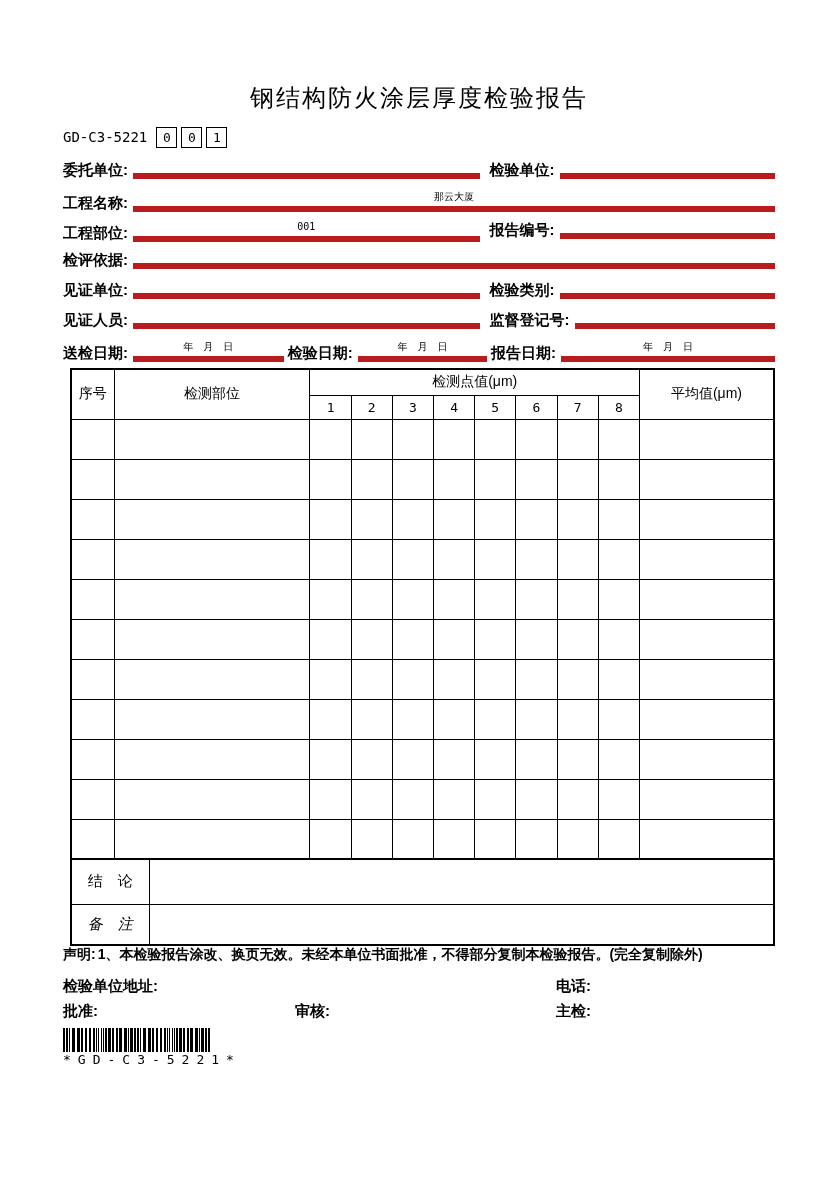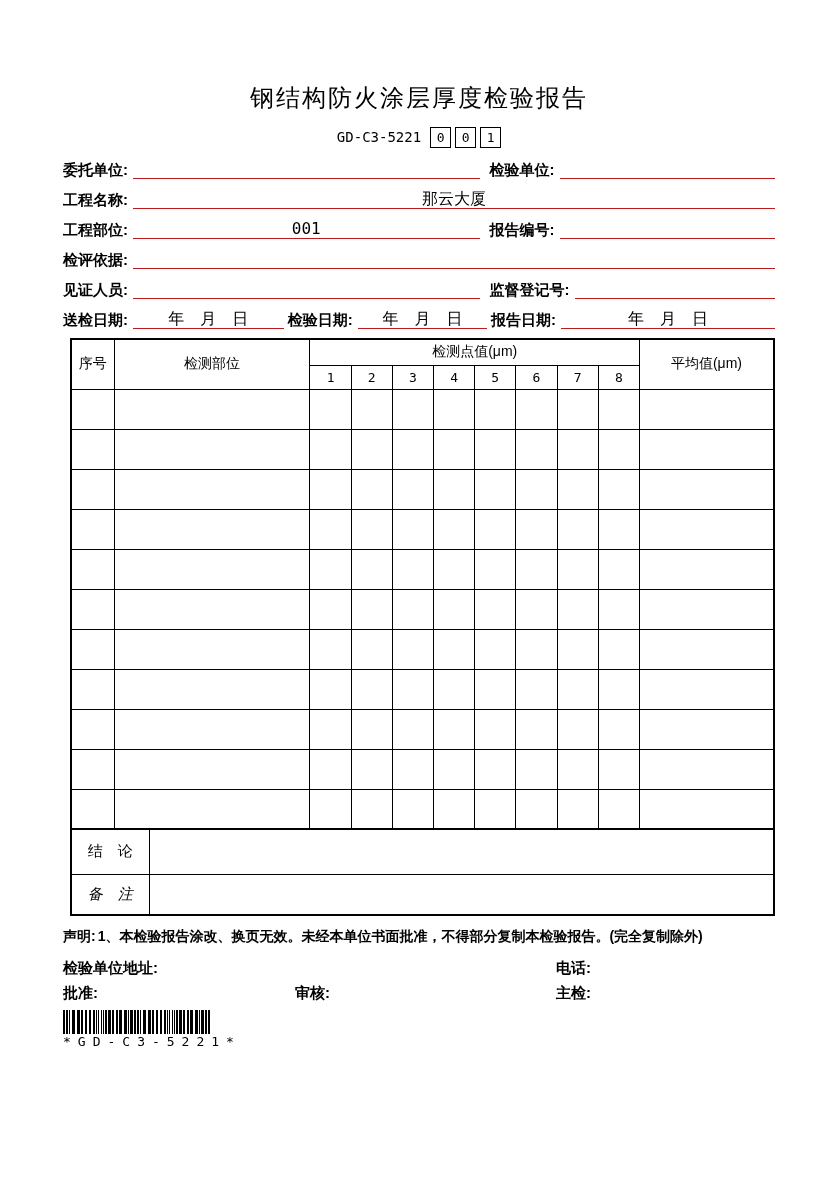--- a/index.html
+++ b/index.html
@@ -13,38 +13,38 @@
   .page { padding: 84px 63px 0 63px; }
 
   
   .title {
     text-align: center; font-size: 24px; font-weight: 400;
     letter-spacing: 2px; line-height: 28px; margin-bottom: 14px;
   }
 
   
   .code-row {
-    display: flex; justify-content: center; align-items: center;
+    display: flex; justify-content: flex-start; align-items: center;
     height: 22px; margin-bottom: 6px;
   }
   .mono { font-family: "DejaVu Sans Mono", "Liberation Mono", monospace; }
   .form-code { font-size: 14px; margin-right: 5px; }
   .code-box {
     width: 21px; height: 21px; border: 1px solid #000; margin-left: 4px;
     display: inline-flex; align-items: center; justify-content: center;
     font-size: 13px;
   }
 
   
   .info-row { display: flex; align-items: center; height: 30px; }
   .field { display: flex; align-items: flex-end; min-width: 0; }
   .label { white-space: nowrap; font-weight: 600; font-size: 15px; padding-right: 5px; line-height: 19px; }
   .line {
-    flex: 1; border-bottom: 1px solid #b91c1c; text-align: center;
-    min-height: 19px; line-height: 19px; font-size: 16px;
+    flex: 1; border-bottom: 6px solid #b91c1c; text-align: center;
+    min-height: 19px; line-height: 19px; font-size: 10px;
   }
   .w-left  { width: 58.5%; }
   .w-right { flex: 1; margin-left: 10px; }
   .w-full  { width: 100%; }
   .w-d1 { width: 31%; }
   .w-d2 { width: 28%; margin-left: 4px; }
   .w-d3 { flex: 1; margin-left: 4px; }
 
   
   table.report {
@@ -66,21 +66,21 @@
   thead th.num { font-family: "DejaVu Sans Mono", "Liberation Mono", monospace; }
   tbody td { height: 40px; }
   table.bottom { margin-top: -2px; }
   .c-lbl { width: 78px; }
   table.bottom td.lbl { font-size: 15px; }
   table.bottom tr.r-concl td { height: 45px; }
   table.bottom tr.r-rem td { height: 41px; font-style: italic; }
   table.bottom td.content { text-align: left; padding: 0 8px; }
 
   
-  .statement { margin-top: 12px; font-size: 14px; font-weight: 600; line-height: 16px; }
+  .statement { font-size: 14px; font-weight: 600; line-height: 16px; }
   .st-line1 .st-label { padding-right: 2px; }
   .st-line2 { margin-top: 10px; padding-left: 41px; }
 
   
   .f-row { display: flex; margin-top: 14px; height: 16px; }
   .f-row + .f-row { margin-top: 9px; }
   .f-col1 { width: 493px; }
   .f-colA { width: 232px; }
   .f-colB { width: 261px; }
   .f-col2 { flex: 1; }
@@ -136,20 +136,30 @@
       </div>
     </div>
 
     <div class="info-row">
       <div class="field w-full">
         <span class="label">检评依据:</span>
         <span class="line"><span></span></span>
       </div>
     </div>
 
+    <div class="info-row">
+      <div class="field w-left">
+        <span class="label">见证单位:</span>
+        <span class="line"><span></span></span>
+      </div>
+      <div class="field w-right">
+        <span class="label">检验类别:</span>
+        <span class="line"><span></span></span>
+      </div>
+    </div>
 
     <div class="info-row">
       <div class="field w-left">
         <span class="label">见证人员:</span>
         <span class="line"><span></span></span>
       </div>
       <div class="field w-right">
         <span class="label">监督登记号:</span>
         <span class="line"><span></span></span>
       </div>

